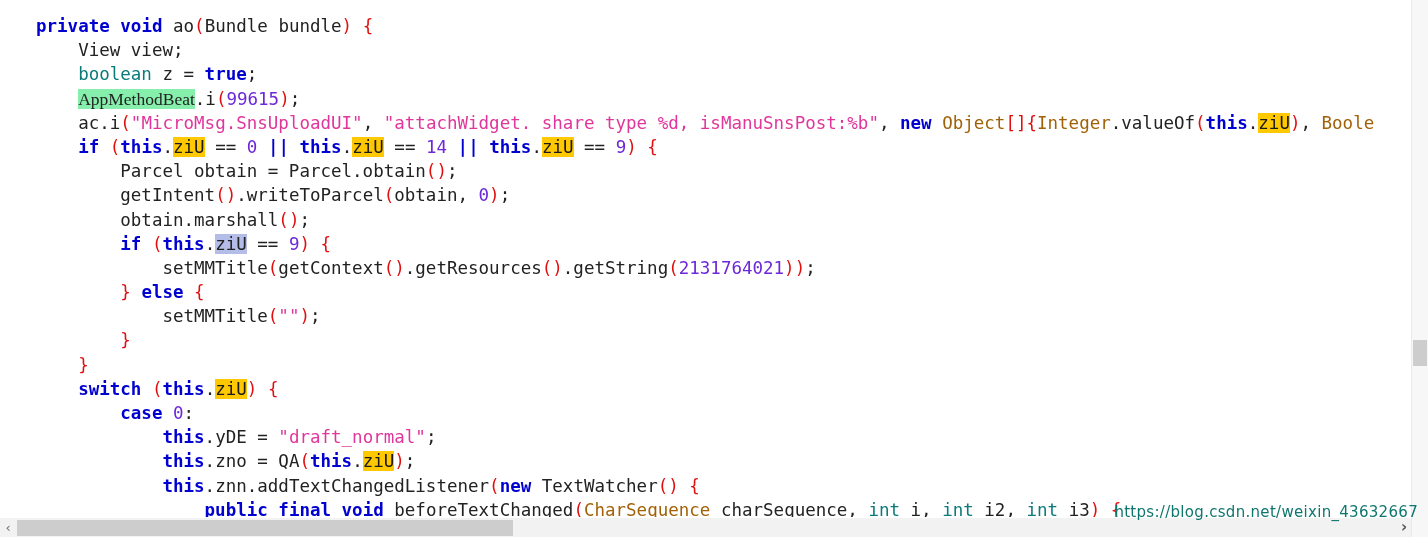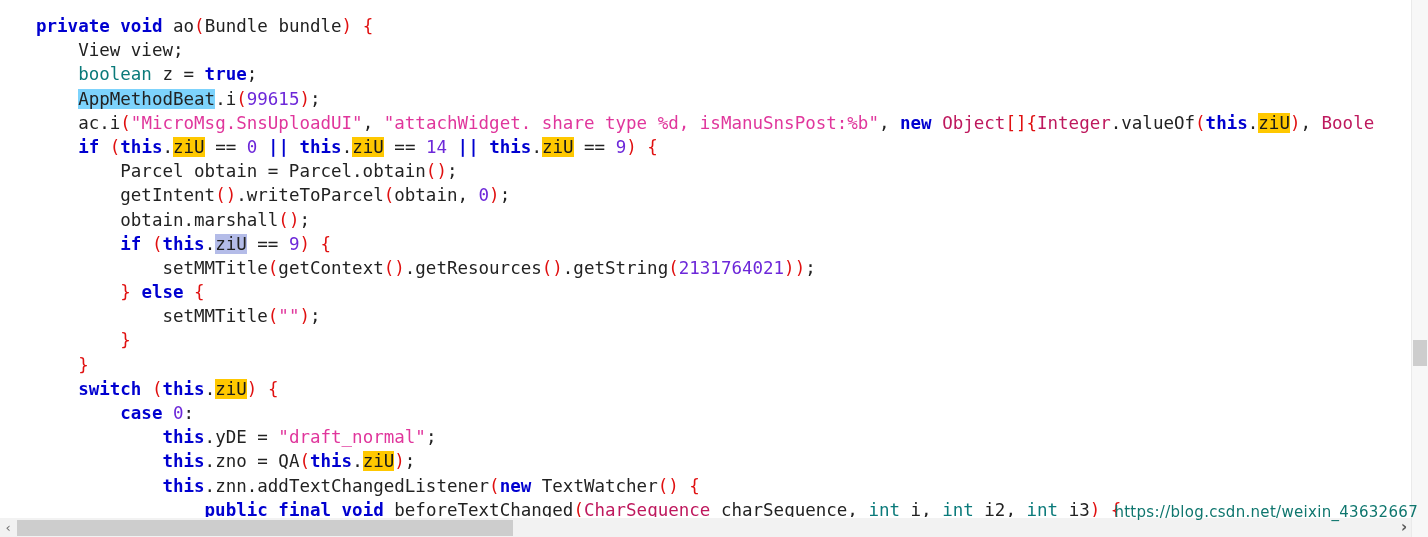--- a/index.html
+++ b/index.html
@@ -50,35 +50,36 @@
     height: 24.2px;
     padding-left: 36px;
   }
 
   
   .t-kw      { color: #0000d0; font-weight: bold; margin-top: 31px; }   
   .t-plain   { color: #222222; }                      
   .t-paren   { color: #e01010; }                      
   .t-str     { color: #e0369c; }                      
   .t-num     { color: #6d28d9; }                      
-  .t-type    { color: #be185d; }                      
+  .t-type    { color: #a16207; }                      
   .t-prim    { color: #0a7a7a; font-weight: normal; }   
 
   
   .hl-find {                 
     background: #ffc800;
     color: #1a1a1a;
   }
   .hl-sel {                  
     background: #b4bce8;
     color: #222222;
   }
   .hl-gray {                 
-    background: #7dd3fc;
+    background: #86efac;
     color: #222222;
+    font-family: Liberation Serif, serif;
   }
 
   
   #hscrollbar {
     position: absolute;
     left: 0;
     bottom: 0;
     width: 1412px;
     height: 19px;
     background: #f2f2f2;

